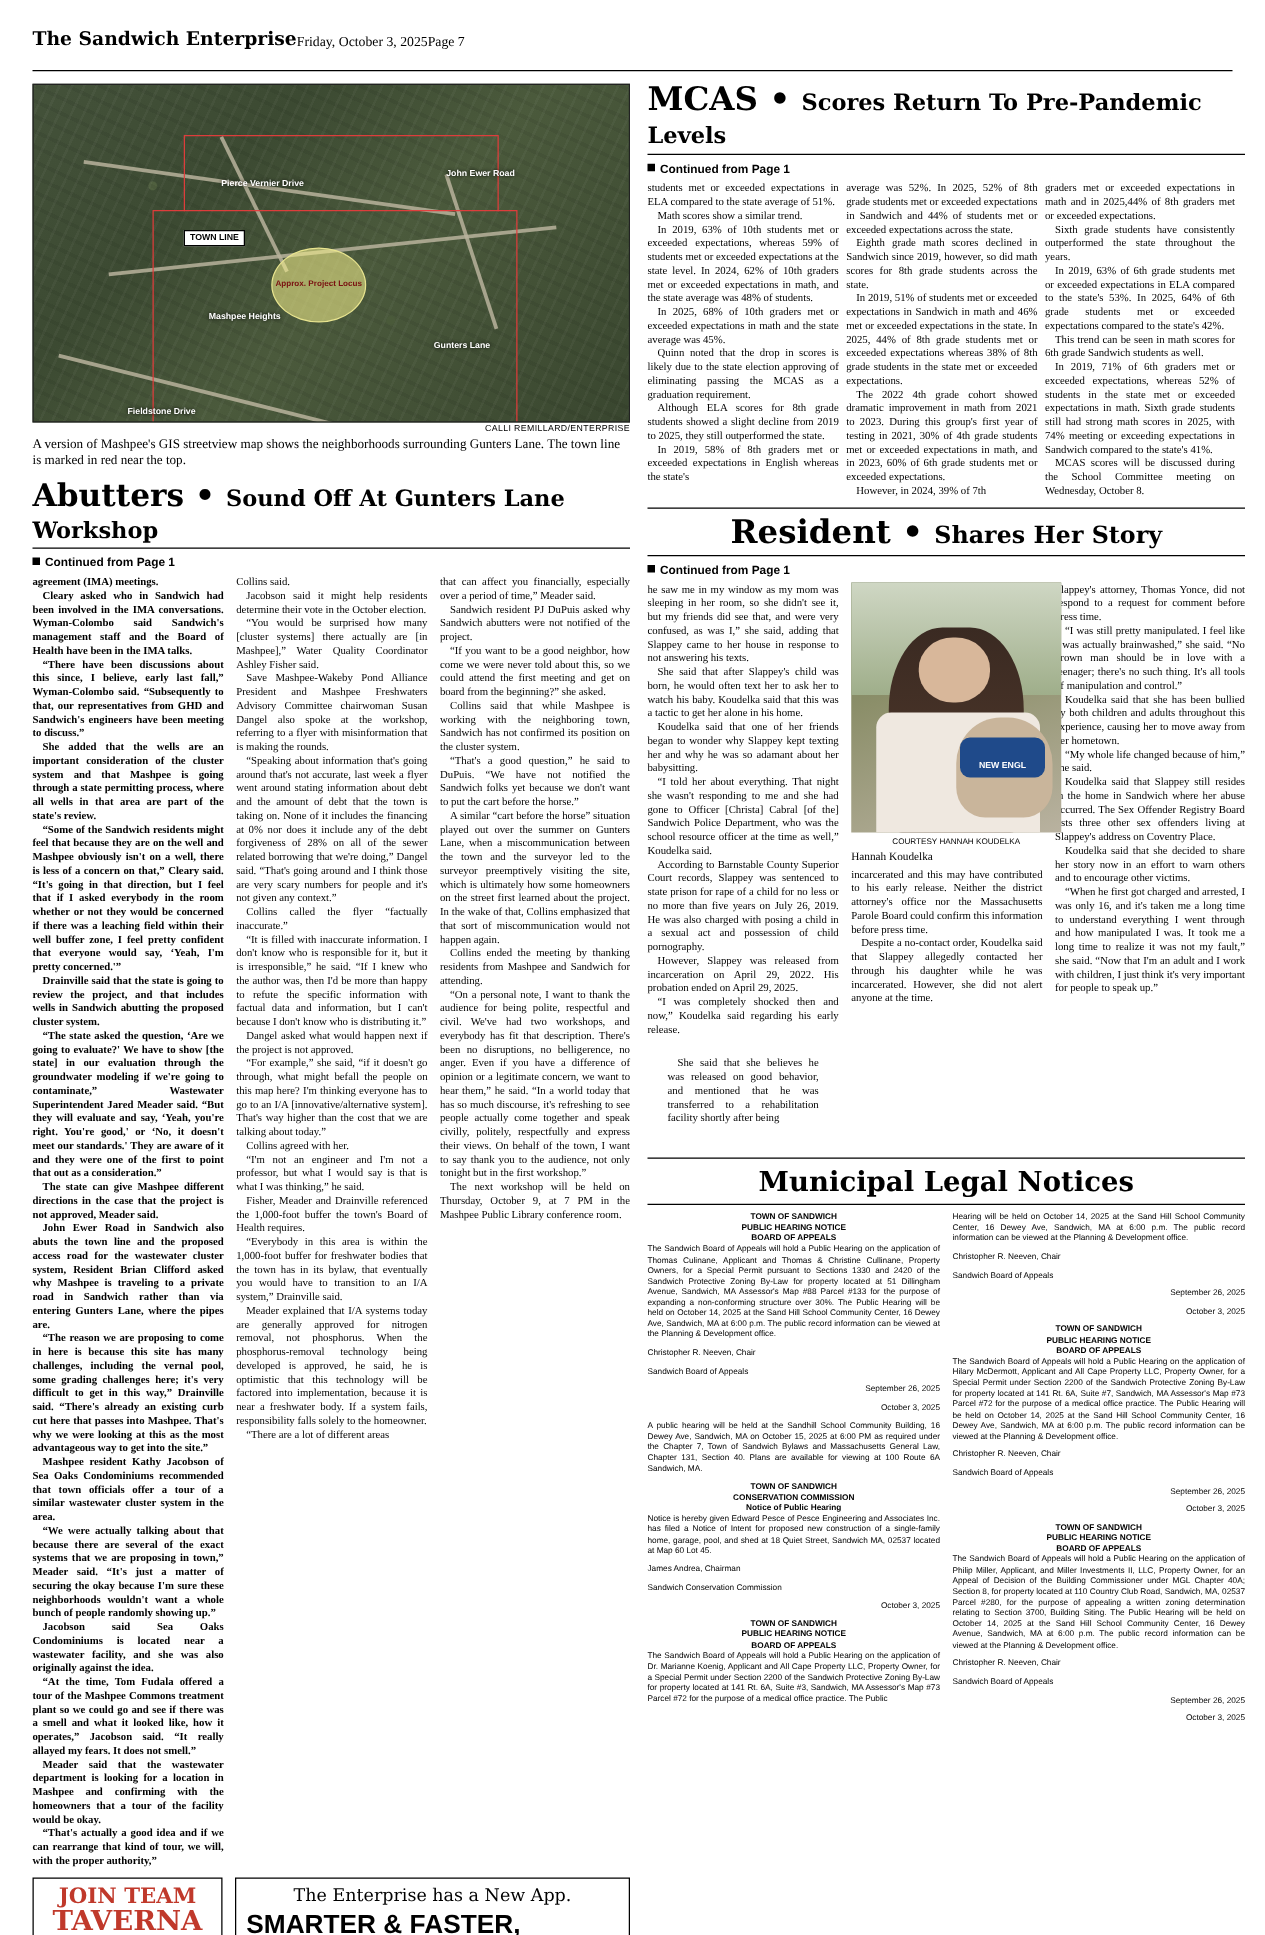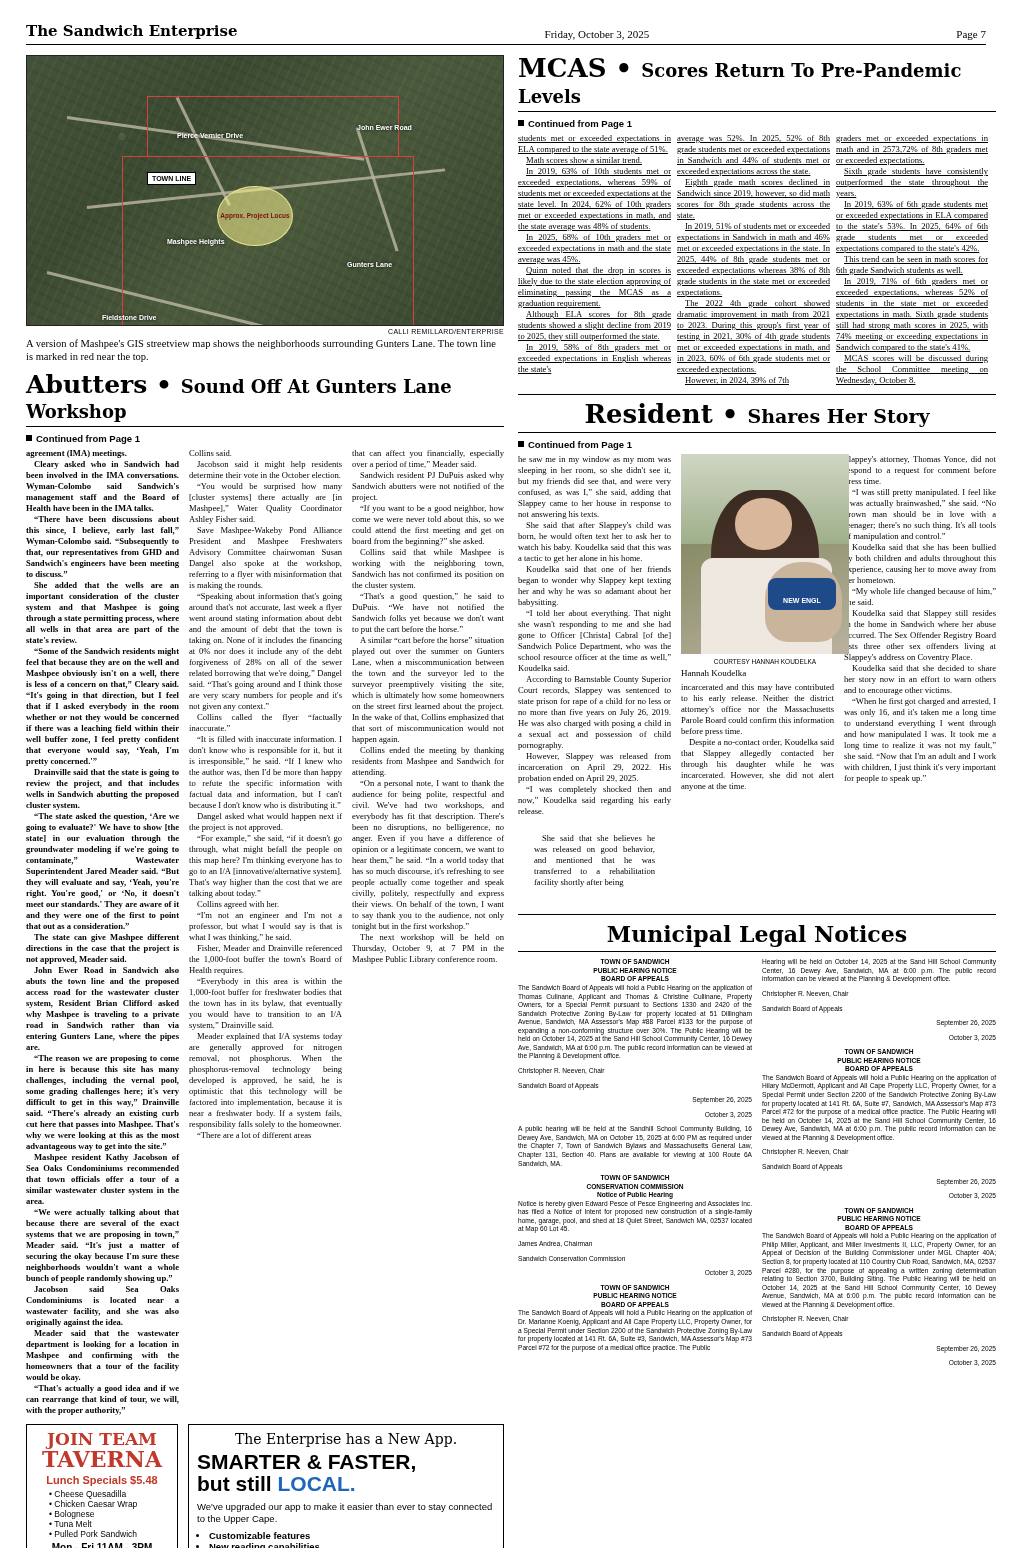--- a/index.html
+++ b/index.html
@@ -1,18 +1,18 @@
 <!DOCTYPE html>
 <html><head>
 <meta charset="utf-8">
 <style>
   html,body{margin:0;padding:0;background:#b8b8b8;}
   body{font-family:"Liberation Serif", serif;}
   .page{width:1012px;height:1548px;background:#ffffff;position:relative;overflow:hidden;box-sizing:border-box;padding:22px 26px 10px 26px;}
-  .masthead{display:flex;align-items:flex-end;justify-content:space-between;border-bottom:1px solid #000;padding-bottom:4px;}
+  .masthead{display:flex;align-items:flex-end;border-bottom:1px solid #000;padding-bottom:16px;}
   .masthead .name{font-family:"DejaVu Serif", serif;font-weight:bold;font-size:15px;letter-spacing:0px;}
   .masthead .date{font-size:11px;}
   .masthead .pg{font-size:11px;}
   .cols{display:flex;gap:14px;margin-top:10px;}
   .leftcol{width:478px;}
   .rightcol{width:478px;}
   
   .photo{width:478px;height:271px;background:#3a4a33;position:relative;overflow:hidden;border:1px solid #222;box-sizing:border-box;}
   .mapbg{position:absolute;inset:0;background:
      radial-gradient(circle at 20% 30%, #50603f 0 3px, transparent 4px),
@@ -128,20 +128,21 @@
           <p style="text-indent:8px;margin:0">She added that the wells are an important consideration of the cluster system and that Mashpee is going through a state permitting process, where all wells in that area are part of the state's review.</p>
           <p style="text-indent:8px;margin:0">“Some of the Sandwich residents might feel that because they are on the well and Mashpee obviously isn't on a well, there is less of a concern on that,” Cleary said. “It's going in that direction, but I feel that if I asked everybody in the room whether or not they would be concerned if there was a leaching field within their well buffer zone, I feel pretty confident that everyone would say, ‘Yeah, I'm pretty concerned.'”</p>
           <p style="text-indent:8px;margin:0">Drainville said that the state is going to review the project, and that includes wells in Sandwich abutting the proposed cluster system.</p>
           <p style="text-indent:8px;margin:0">“The state asked the question, ‘Are we going to evaluate?' We have to show [the state] in our evaluation through the groundwater modeling if we're going to contaminate,” Wastewater Superintendent Jared Meader said. “But they will evaluate and say, ‘Yeah, you're right. You're good,' or ‘No, it doesn't meet our standards.' They are aware of it and they were one of the first to point that out as a consideration.”</p>
           <p style="text-indent:8px;margin:0">The state can give Mashpee different directions in the case that the project is not approved, Meader said.</p>
           <p style="text-indent:8px;margin:0">John Ewer Road in Sandwich also abuts the town line and the proposed access road for the wastewater cluster system, Resident Brian Clifford asked why Mashpee is traveling to a private road in Sandwich rather than via entering Gunters Lane, where the pipes are.</p>
           <p style="text-indent:8px;margin:0">“The reason we are proposing to come in here is because this site has many challenges, including the vernal pool, some grading challenges here; it's very difficult to get in this way,” Drainville said. “There's already an existing curb cut here that passes into Mashpee. That's why we were looking at this as the most advantageous way to get into the site.”</p>
           <p style="text-indent:8px;margin:0">Mashpee resident Kathy Jacobson of Sea Oaks Condominiums recommended that town officials offer a tour of a similar wastewater cluster system in the area.</p>
           <p style="text-indent:8px;margin:0">“We were actually talking about that because there are several of the exact systems that we are proposing in town,” Meader said. “It's just a matter of securing the okay because I'm sure these neighborhoods wouldn't want a whole bunch of people randomly showing up.”</p>
           <p style="text-indent:8px;margin:0">Jacobson said Sea Oaks Condominiums is located near a wastewater facility, and she was also originally against the idea.</p>
+          <p style="text-indent:8px;margin:0">“At the time, Tom Fudala offered a tour of the Mashpee Commons treatment plant so we could go and see if there was a smell and what it looked like, how it operates,” Jacobson said. “It really allayed my fears. It does not smell.”</p>
           <p style="text-indent:8px;margin:0">Meader said that the wastewater department is looking for a location in Mashpee and confirming with the homeowners that a tour of the facility would be okay.</p>
           <p style="text-indent:8px;margin:0">“That's actually a good idea and if we can rearrange that kind of tour, we will, with the proper authority,”</p>
           <p style="text-indent:8px;margin:0"></p>
         </div>
         <div style="width:153px;">
           <p style="text-indent:0;margin:0">Collins said.</p>
           <p style="text-indent:8px;margin:0">Jacobson said it might help residents determine their vote in the October election.</p>
           <p style="text-indent:8px;margin:0">“You would be surprised how many [cluster systems] there actually are [in Mashpee],” Water Quality Coordinator Ashley Fisher said.</p>
           <p style="text-indent:8px;margin:0">Save Mashpee-Wakeby Pond Alliance President and Mashpee Freshwaters Advisory Committee chairwoman Susan Dangel also spoke at the workshop, referring to a flyer with misinformation that is making the rounds.</p>
           <p style="text-indent:8px;margin:0">“Speaking about information that's going around that's not accurate, last week a flyer went around stating information about debt and the amount of debt that the town is taking on. None of it includes the financing at 0% nor does it include any of the debt forgiveness of 28% on all of the sewer related borrowing that we're doing,” Dangel said. “That's going around and I think those are very scary numbers for people and it's not given any context.”</p>
@@ -206,39 +207,39 @@
     <div class="rightcol">
 
       <h1 class="mcas-head">
         <span>MCAS</span>
         <span>•</span>
         <span class="sub">Scores Return To Pre-Pandemic Levels</span>
       </h1>
       <div class="rule"></div>
       <div class="contfrom"><span class="sq"></span><span>Continued from Page 1</span></div>
 
-      <div style="display:flex;gap:6px;font-size:8.6px;line-height:1.28;text-align:justify;text-decoration:underline;">
+      <div style="display:flex;gap:6px;font-size:8.6px;line-height:1.28;text-align:justify;">
         <div style="width:153px;">
           <p style="text-indent:0;margin:0">students met or exceeded expectations in ELA compared to the state average of 51%.</p>
           <p style="text-indent:8px;margin:0">Math scores show a similar trend.</p>
           <p style="text-indent:8px;margin:0">In 2019, 63% of 10th students met or exceeded expectations, whereas 59% of students met or exceeded expectations at the state level. In 2024, 62% of 10th graders met or exceeded expectations in math, and the state average was 48% of students.</p>
           <p style="text-indent:8px;margin:0">In 2025, 68% of 10th graders met or exceeded expectations in math and the state average was 45%.</p>
           <p style="text-indent:8px;margin:0">Quinn noted that the drop in scores is likely due to the state election approving of eliminating passing the MCAS as a graduation requirement.</p>
           <p style="text-indent:8px;margin:0">Although ELA scores for 8th grade students showed a slight decline from 2019 to 2025, they still outperformed the state.</p>
           <p style="text-indent:8px;margin:0">In 2019, 58% of 8th graders met or exceeded expectations in English whereas the state's</p>
         </div>
         <div style="width:153px;">
           <p style="text-indent:0;margin:0">average was 52%. In 2025, 52% of 8th grade students met or exceeded expectations in Sandwich and 44% of students met or exceeded expectations across the state.</p>
           <p style="text-indent:8px;margin:0">Eighth grade math scores declined in Sandwich since 2019, however, so did math scores for 8th grade students across the state.</p>
           <p style="text-indent:8px;margin:0">In 2019, 51% of students met or exceeded expectations in Sandwich in math and 46% met or exceeded expectations in the state. In 2025, 44% of 8th grade students met or exceeded expectations whereas 38% of 8th grade students in the state met or exceeded expectations.</p>
           <p style="text-indent:8px;margin:0">The 2022 4th grade cohort showed dramatic improvement in math from 2021 to 2023. During this group's first year of testing in 2021, 30% of 4th grade students met or exceeded expectations in math, and in 2023, 60% of 6th grade students met or exceeded expectations.</p>
           <p style="text-indent:8px;margin:0">However, in 2024, 39% of 7th</p>
         </div>
         <div style="width:152px;">
-          <p style="text-indent:0;margin:0">graders met or exceeded expectations in math and in 2573,72% of 8th graders met or exceeded expectations.</p>
+          <p style="text-indent:0;margin:0">graders met or exceeded expectations in math and in 2025,44% of 8th graders met or exceeded expectations.</p>
           <p style="text-indent:8px;margin:0">Sixth grade students have consistently outperformed the state throughout the years.</p>
           <p style="text-indent:8px;margin:0">In 2019, 63% of 6th grade students met or exceeded expectations in ELA compared to the state's 53%. In 2025, 64% of 6th grade students met or exceeded expectations compared to the state's 42%.</p>
           <p style="text-indent:8px;margin:0">This trend can be seen in math scores for 6th grade Sandwich students as well.</p>
           <p style="text-indent:8px;margin:0">In 2019, 71% of 6th graders met or exceeded expectations, whereas 52% of students in the state met or exceeded expectations in math. Sixth grade students still had strong math scores in 2025, with 74% meeting or exceeding expectations in Sandwich compared to the state's 41%.</p>
           <p style="text-indent:8px;margin:0">MCAS scores will be discussed during the School Committee meeting on Wednesday, October 8.</p>
         </div>
       </div>
 
       <div class="rule" style="margin-top:8px"></div>
       <h1 class="res-head">

